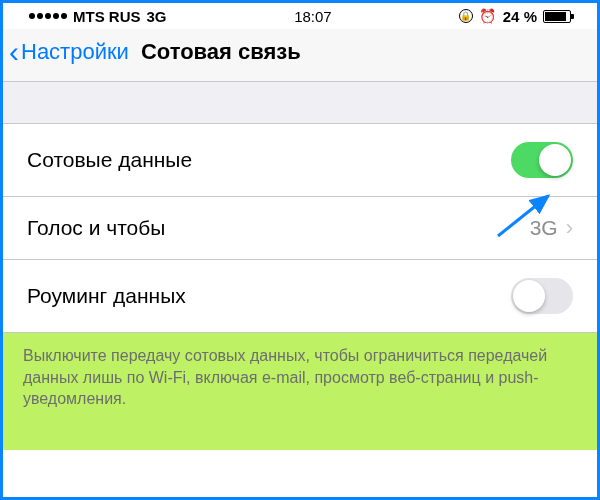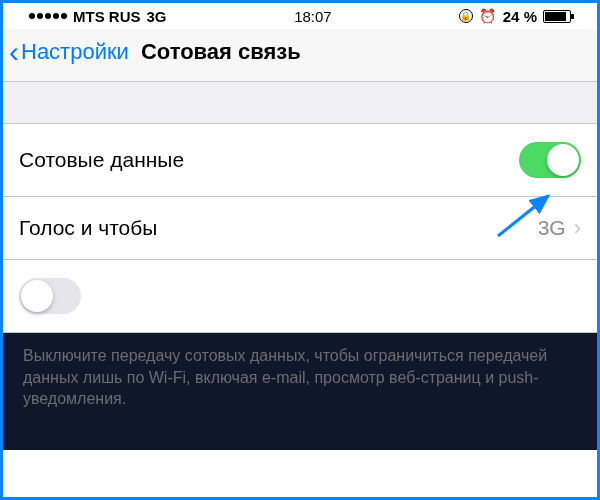--- a/index.html
+++ b/index.html
@@ -50,21 +50,21 @@
     background: #f7f7f8;
   }
   .back-button { display: flex; align-items: center; gap: 2px; color: #007aff; font-size: 22px; }
   .back-chevron { font-size: 30px; line-height: 1; font-weight: 300; }
   .nav-title { font-size: 22px; font-weight: 700; color: #000000; margin-left: 8px; }
   
   .list-spacer { height: 42px; background: #efeff4; border-bottom: 1px solid #c8c7cc; }
   .list { background: #fff; }
   .row {
     display: flex; align-items: center; justify-content: space-between;
-    padding: 18px 16px;
+    padding: 18px 24px;
     border-bottom: 1px solid #c8c7cc;
     min-height: 62px;
     gap: 21px;
   }
   .row-label { font-size: 21px; color: #000; }
   .row-right { display: flex; align-items: center; gap: 8px; }
   .row-value { font-size: 21px; color: #8e8e93; }
   .chevron { color: #c7c7cc; font-size: 22px; font-weight: 300; }
   
   .toggle {
@@ -73,21 +73,21 @@
   }
   .toggle.on { background: #4cd964; }
   .knob {
     position: absolute; top: 2px; width: 32px; height: 32px; border-radius: 50%;
     background: #fff; box-shadow: 0 2px 4px rgba(0,0,0,0.25);
   }
   .toggle.on .knob { right: 2px; }
   .toggle.off .knob { left: 2px; }
   
   .footer-text {
-    background: #0f172a;
+    background: #bef264;
     padding: 12px 20px 40px 20px;
     font-size: 16px;
     color: #6d6d72;
     line-height: 1.35;
   }
   
   .annotation-arrow {
     position: absolute;
     pointer-events: none;
   }
@@ -139,20 +139,21 @@
 
   <div class="row">
     <span class="row-label">Голос и чтобы</span>
     <div class="row-right">
       <span class="row-value">3G</span>
       <span class="chevron">›</span>
     </div>
   </div>
 
   <div class="row">
+    <span class="row-label">Роуминг данных</span>
     <div class="toggle off">
       <div class="knob"></div>
     </div>
   </div>
 
 </div>
 
 <div class="footer-text">Выключите передачу сотовых данных, чтобы ограничиться передачей данных лишь по Wi-Fi, включая e-mail, просмотр веб-страниц и push-уведомления.</div>
 
 <svg class="annotation-arrow" style="left:490px; top:188px;" width="70" height="50" viewBox="0 0 70 50">

